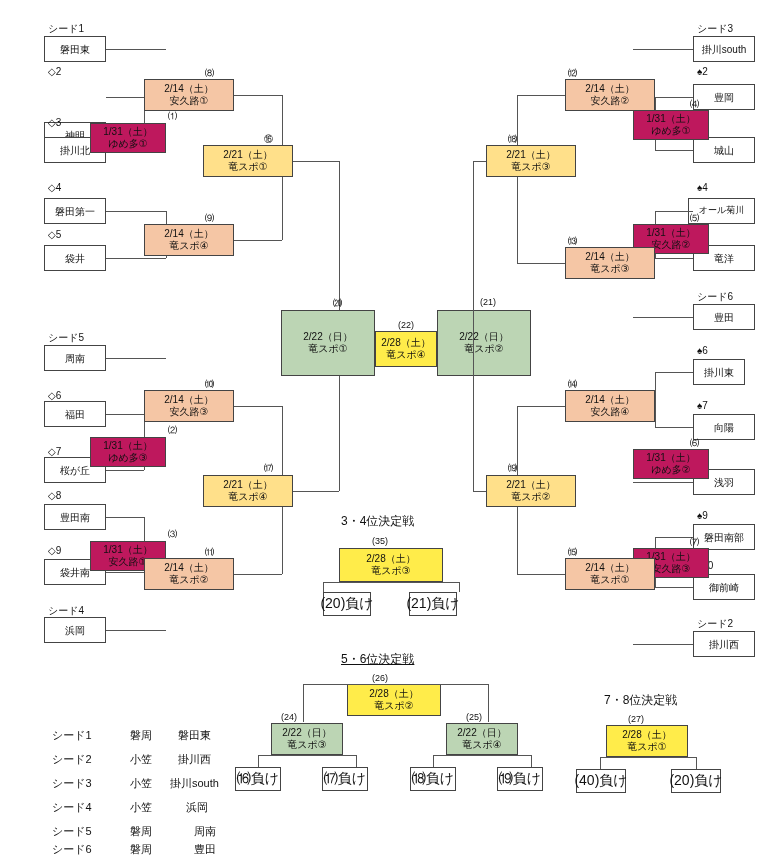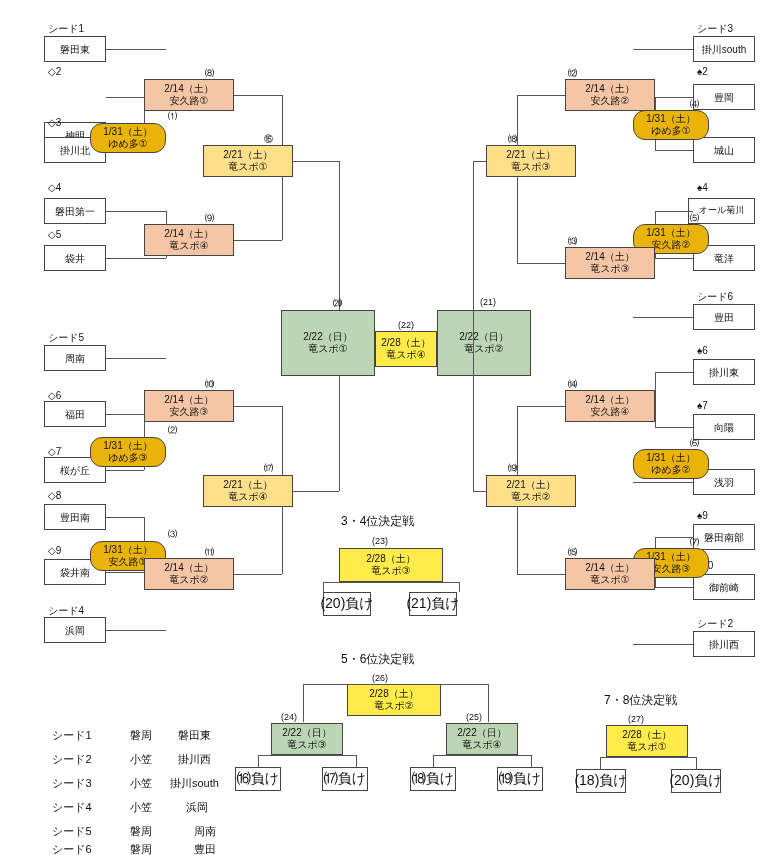--- a/index.html
+++ b/index.html
@@ -27,21 +27,21 @@
   .tag{font-size:10px;color:#111;white-space:nowrap;}
   .num{font-size:9px;color:#111;white-space:nowrap;}
   
   .match{
     border:1px solid #444;
     box-sizing:border-box;
     display:flex;flex-direction:column;align-items:center;justify-content:center;
     font-size:10px;line-height:1.25;text-align:center;
     white-space:nowrap;
   }
-  .m-blue{background:#eab308;border-radius:12px;}
+  .m-blue{background:#be185d;}
   .m-orange{background:#f5c6a5;}
   .m-yellow{background:#ffec4a;}
   .m-yellow-soft{background:#ffe08a;}
   .m-green{background:#bcd5b4;}
   .line{background:#555;position:absolute;}
   .h{height:1px;}
   .v{width:1px;}
   .heading{font-size:12px;color:#111;white-space:nowrap;}
   .loser{
     border:1px solid #444;background:#fff;
@@ -207,21 +207,21 @@
   <div class="abs tag" style="left:697px;top:182px;">♠4</div>
   <div class="abs box" style="left:688px;top:198px;width:67px;height:26px;font-size:9px;">オール菊川</div>
 
   <div class="abs tag" style="left:697px;top:229px;">♠5</div>
   <div class="abs box" style="left:693px;top:245px;width:62px;height:26px;">竜洋</div>
 
   <div class="abs tag" style="left:697px;top:290px;">シード6</div>
   <div class="abs box" style="left:693px;top:304px;width:62px;height:26px;">豊田</div>
 
   <div class="abs tag" style="left:697px;top:345px;">♠6</div>
-  <div class="abs box" style="left:693px;top:359px;width:62px;height:26px;">掛川東</div>
+  <div class="abs box" style="left:693px;top:359px;width:52px;height:26px;">掛川東</div>
 
   <div class="abs tag" style="left:697px;top:400px;">♠7</div>
   <div class="abs box" style="left:693px;top:414px;width:62px;height:26px;">向陽</div>
 
   <div class="abs tag" style="left:697px;top:455px;">♠8</div>
   <div class="abs box" style="left:693px;top:469px;width:62px;height:26px;">浅羽</div>
 
   <div class="abs tag" style="left:697px;top:510px;">♠9</div>
   <div class="abs box" style="left:693px;top:524px;width:62px;height:26px;">磐田南部</div>
 
@@ -315,33 +315,33 @@
 
   <div class="abs num" style="left:508px;top:462px;">⒆</div>
   <div class="abs match m-yellow-soft" style="left:486px;top:475px;width:90px;height:32px;">
     <span>2/21（土）</span>
     <span>竜スポ②</span>
   </div>
 
   <div class="abs line h" style="left:375px;top:348px;width:0px;"></div>
 
   <div class="abs heading" style="left:341px;top:513px;">3・4位決定戦</div>
-  <div class="abs num" style="left:372px;top:536px;">(23)</div>
+  <div class="abs num" style="left:372px;top:536px;">(35)</div>
   <div class="abs match m-yellow" style="left:339px;top:548px;width:104px;height:34px;">
     <span>2/28（土）</span>
     <span>竜スポ③</span>
   </div>
   <div class="abs line v" style="left:391px;top:548px;height:0;"></div>
   <div class="abs line h" style="left:323px;top:582px;width:136px;"></div>
   <div class="abs line v" style="left:323px;top:582px;height:10px;"></div>
   <div class="abs line v" style="left:459px;top:582px;height:10px;"></div>
   <div class="abs loser" style="left:323px;top:592px;width:48px;height:24px;">(20)負け</div>
   <div class="abs loser" style="left:409px;top:592px;width:48px;height:24px;">(21)負け</div>
 
-  <div class="abs heading" style="left:341px;top:651px;">5・6位決定戦</div>
+  <div class="abs heading" style="left:341px;top:651px;text-decoration:underline;">5・6位決定戦</div>
   <div class="abs num" style="left:372px;top:673px;">(26)</div>
   <div class="abs match m-yellow" style="left:347px;top:684px;width:94px;height:32px;">
     <span>2/28（土）</span>
     <span>竜スポ②</span>
   </div>
   <div class="abs line h" style="left:303px;top:684px;width:185px;"></div>
   <div class="abs line v" style="left:303px;top:684px;height:38px;"></div>
   <div class="abs line v" style="left:488px;top:684px;height:38px;"></div>
 
   <div class="abs num" style="left:281px;top:712px;">(24)</div>
@@ -369,21 +369,21 @@
 
   <div class="abs heading" style="left:604px;top:692px;">7・8位決定戦</div>
   <div class="abs num" style="left:628px;top:714px;">(27)</div>
   <div class="abs match m-yellow" style="left:606px;top:725px;width:82px;height:32px;">
     <span>2/28（土）</span>
     <span>竜スポ①</span>
   </div>
   <div class="abs line h" style="left:600px;top:757px;width:96px;"></div>
   <div class="abs line v" style="left:600px;top:757px;height:12px;"></div>
   <div class="abs line v" style="left:696px;top:757px;height:12px;"></div>
-  <div class="abs loser" style="left:576px;top:769px;width:50px;height:24px;">(18)負け</div>
+  <div class="abs loser" style="left:576px;top:769px;width:50px;height:24px;">(40)負け</div>
   <div class="abs loser" style="left:671px;top:769px;width:50px;height:24px;">(20)負け</div>
 
   <div class="abs legend" style="left:52px;top:728px;">シード1</div>
   <div class="abs legend" style="left:130px;top:728px;">磐周</div>
   <div class="abs legend" style="left:178px;top:728px;">磐田東</div>
 
   <div class="abs legend" style="left:52px;top:752px;">シード2</div>
   <div class="abs legend" style="left:130px;top:752px;">小笠</div>
   <div class="abs legend" style="left:178px;top:752px;">掛川西</div>
 

